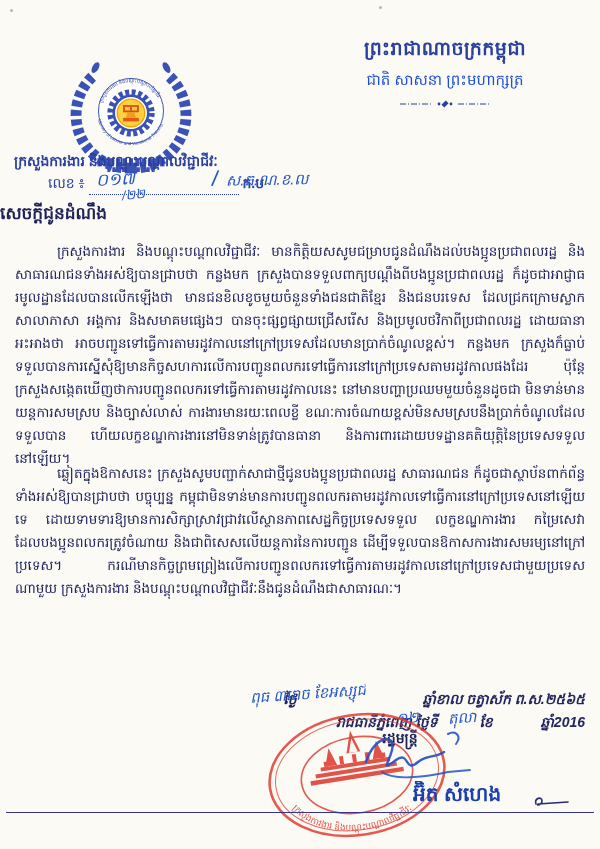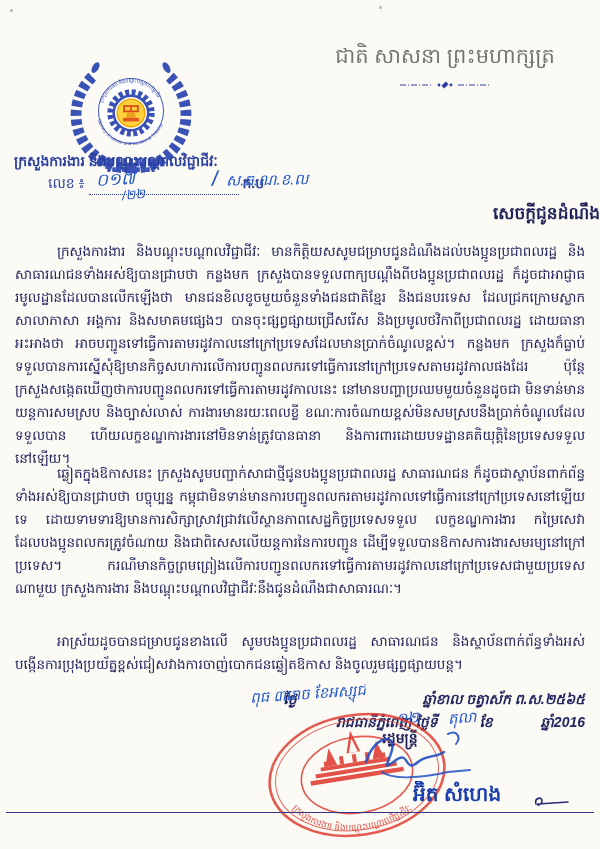--- a/index.html
+++ b/index.html
@@ -3,33 +3,33 @@
 <meta charset="utf-8">
 <style>
   html,body{margin:0;padding:0;}
   body{background:#888;font-family:"Liberation Sans","DejaVu Sans",sans-serif;}
   .page{position:relative;width:600px;height:849px;margin:0 auto;background:#fbfaf5;overflow:hidden;
         color:#23265f;}
   
   .logo{position:absolute;left:60px;top:40px;width:142px;height:138px;}
   .kingdom{position:absolute;left:300px;top:36px;width:290px;text-align:center;}
   .kingdom-title{font-size:19px;font-weight:bold;color:#2b3f9e;letter-spacing:.5px;}
-  .kingdom-motto{font-size:21px;color:#737373;margin-top:6px;}
+  .kingdom-motto{font-size:15px;color:#1d4ed8;margin-top:6px;}
   .divider{margin:8px auto 0;width:90px;height:8px;}
   .ministry-line{position:absolute;left:14px;top:152px;font-size:14px;font-weight:bold;color:#2b3f9e;
                  white-space:nowrap;max-width:330px;overflow:hidden;}
   .ref-line{position:absolute;left:48px;top:174px;font-size:14px;color:#2b3f9e;white-space:nowrap;}
   .ref-dots{display:inline-block;width:150px;border-bottom:1.6px dotted #2b3f9e;height:14px;vertical-align:bottom;}
   .hw-abs{position:absolute;color:#2456c8;font-style:italic;white-space:nowrap;}
   .ref-num{left:96px;top:168px;font-size:17px;transform:rotate(-3deg);}
   .ref-num2{left:122px;top:186px;font-size:13px;transform:rotate(-6deg);}
   .ref-code{left:226px;top:170px;font-size:15px;transform:rotate(-1deg);}
   .ref-slash{position:absolute;left:212px;top:166px;font-size:22px;color:#2456c8;transform:rotate(8deg);}
   
-  .doc-title{position:absolute;left:0;top:202px;width:100%;text-align:right;font-size:17px;
+  .doc-title{position:absolute;left:0;top:202px;width:100%;text-align:left;font-size:17px;
              font-weight:bold;color:#1f2158;}
   .body-text{position:absolute;left:15px;width:570px;font-size:13.5px;line-height:23px;
              text-align:justify;color:#20235c;overflow:hidden;}
   .p1{top:240px;height:226px;}
   .p2{top:462px;height:158px;}
   .p3{top:630px;height:52px;}
   .body-text p{margin:0;text-indent:42px;}
   
   .date-block{position:absolute;left:255px;top:688px;width:330px;font-size:14px;font-style:italic;
               font-weight:bold;color:#23265f;text-align:right;line-height:23px;}
@@ -91,20 +91,21 @@
       <textPath href="#arcBot" startOffset="1">Ministry of Labour and Vocational Training</textPath>
     </text>
 
     <g>
       <path d="M 36 124 H 104" stroke="#3a52b5" stroke-width="8" stroke-dasharray="4 2.4" fill="none"></path>
       <path d="M 46 131.5 H 94" stroke="#3a52b5" stroke-width="5" stroke-dasharray="3 2" fill="none"></path>
     </g>
   </svg>
 
   <div class="kingdom">
+    <div class="kingdom-title">ព្រះរាជាណាចក្រកម្ពុជា</div>
     <div class="kingdom-motto">ជាតិ សាសនា ព្រះមហាក្សត្រ</div>
     <svg class="divider" viewBox="0 0 90 8">
       <line x1="0" y1="4" x2="32" y2="4" stroke="#2b3f9e" stroke-width="1" stroke-dasharray="6 2 1 2"></line>
       <circle cx="39" cy="4" r="1.4" fill="#2b3f9e"></circle>
       <rect x="43" y="1" width="4" height="6" fill="#2b3f9e" transform="rotate(45 45 4)"></rect>
       <circle cx="51" cy="4" r="1.4" fill="#2b3f9e"></circle>
       <line x1="58" y1="4" x2="90" y2="4" stroke="#2b3f9e" stroke-width="1" stroke-dasharray="6 2 1 2"></line>
     </svg>
   </div>
 
@@ -119,23 +120,20 @@
   <span class="ref-slash">/</span>
   <span class="hw-abs ref-code">ស.ធ.ណ.ខ.ល</span>
 
   <div class="doc-title">សេចក្តីជូនដំណឹង</div>
 
   <div class="body-text p1">
     <p>ក្រសួងការងារ និងបណ្តុះបណ្តាលវិជ្ជាជីវៈ មានកិត្តិយសសូមជម្រាបជូនដំណឹងដល់បងប្អូនប្រជាពលរដ្ឋ និងសាធារណជនទាំងអស់ឱ្យបានជ្រាបថា កន្លងមក ក្រសួងបានទទួលពាក្យបណ្តឹងពីបងប្អូនប្រជាពលរដ្ឋ ក៏ដូចជាអាជ្ញាធរមូលដ្ឋានដែលបានលើកឡើងថា មានជនខិលខូចមួយចំនួនទាំងជនជាតិខ្មែរ និងជនបរទេស ដែលជ្រកក្រោមស្លាកសាលាភាសា អង្គការ និងសមាគមផ្សេងៗ បានចុះផ្សព្វផ្សាយជ្រើសរើស និងប្រមូលថវិកាពីប្រជាពលរដ្ឋ ដោយធានាអះអាងថា អាចបញ្ជូនទៅធ្វើការតាមរដូវកាលនៅក្រៅប្រទេសដែលមានប្រាក់ចំណូលខ្ពស់។ កន្លងមក ក្រសួងក៏ធ្លាប់ទទួលបានការស្នើសុំឱ្យមានកិច្ចសហការលើការបញ្ជូនពលករទៅធ្វើការនៅក្រៅប្រទេសតាមរដូវកាលផងដែរ ប៉ុន្តែក្រសួងសង្កេតឃើញថាការបញ្ជូនពលករទៅធ្វើការតាមរដូវកាលនេះ នៅមានបញ្ហាប្រឈមមួយចំនួនដូចជា មិនទាន់មានយន្តការសមស្រប និងច្បាស់លាស់ ការងារមានរយៈពេលខ្លី ខណៈការចំណាយខ្ពស់មិនសមស្របនឹងប្រាក់ចំណូលដែលទទួលបាន ហើយលក្ខខណ្ឌការងារនៅមិនទាន់ត្រូវបានធានា និងការពារដោយបទដ្ឋានគតិយុត្តិនៃប្រទេសទទួលនៅឡើយ។</p>
   </div>
   <div class="body-text p2">
     <p>ឆ្លៀតក្នុងឱកាសនេះ ក្រសួងសូមបញ្ជាក់សាជាថ្មីជូនបងប្អូនប្រជាពលរដ្ឋ សាធារណជន ក៏ដូចជាស្ថាប័នពាក់ព័ន្ធទាំងអស់ឱ្យបានជ្រាបថា បច្ចុប្បន្ន កម្ពុជាមិនទាន់មានការបញ្ជូនពលករតាមរដូវកាលទៅធ្វើការនៅក្រៅប្រទេសនៅឡើយទេ ដោយទាមទារឱ្យមានការសិក្សាស្រាវជ្រាវលើស្ថានភាពសេដ្ឋកិច្ចប្រទេសទទួល លក្ខខណ្ឌការងារ កម្រៃសេវាដែលបងប្អូនពលករត្រូវចំណាយ និងជាពិសេសលើយន្តការនៃការបញ្ជូន ដើម្បីទទួលបានឱកាសការងារសមរម្យនៅក្រៅប្រទេស។ ករណីមានកិច្ចព្រមព្រៀងលើការបញ្ជូនពលករទៅធ្វើការតាមរដូវកាលនៅក្រៅប្រទេសជាមួយប្រទេសណាមួយ ក្រសួងការងារ និងបណ្តុះបណ្តាលវិជ្ជាជីវៈនឹងជូនដំណឹងជាសាធារណៈ។</p>
-  </div>
-  <div class="body-text p3">
-    <p>អាស្រ័យដូចបានជម្រាបជូនខាងលើ សូមបងប្អូនប្រជាពលរដ្ឋ សាធារណជន និងស្ថាប័នពាក់ព័ន្ធទាំងអស់ បង្កើនការប្រុងប្រយ័ត្នខ្ពស់ជៀសវាងការចាញ់បោកជនឆ្លៀតឱកាស និងចូលរួមផ្សព្វផ្សាយបន្ត។</p>
   </div>
 
   <div class="date-block">
     <div>
       <span>ថ្ងៃ</span>
       <span style="display:inline-block;width:118px;"></span>
       <span>ឆ្នាំខាល ចត្វាស័ក ព.ស.២៥៦៥</span>
     </div>
     <div>
       <span>រាជធានីភ្នំពេញ ថ្ងៃទី</span>

